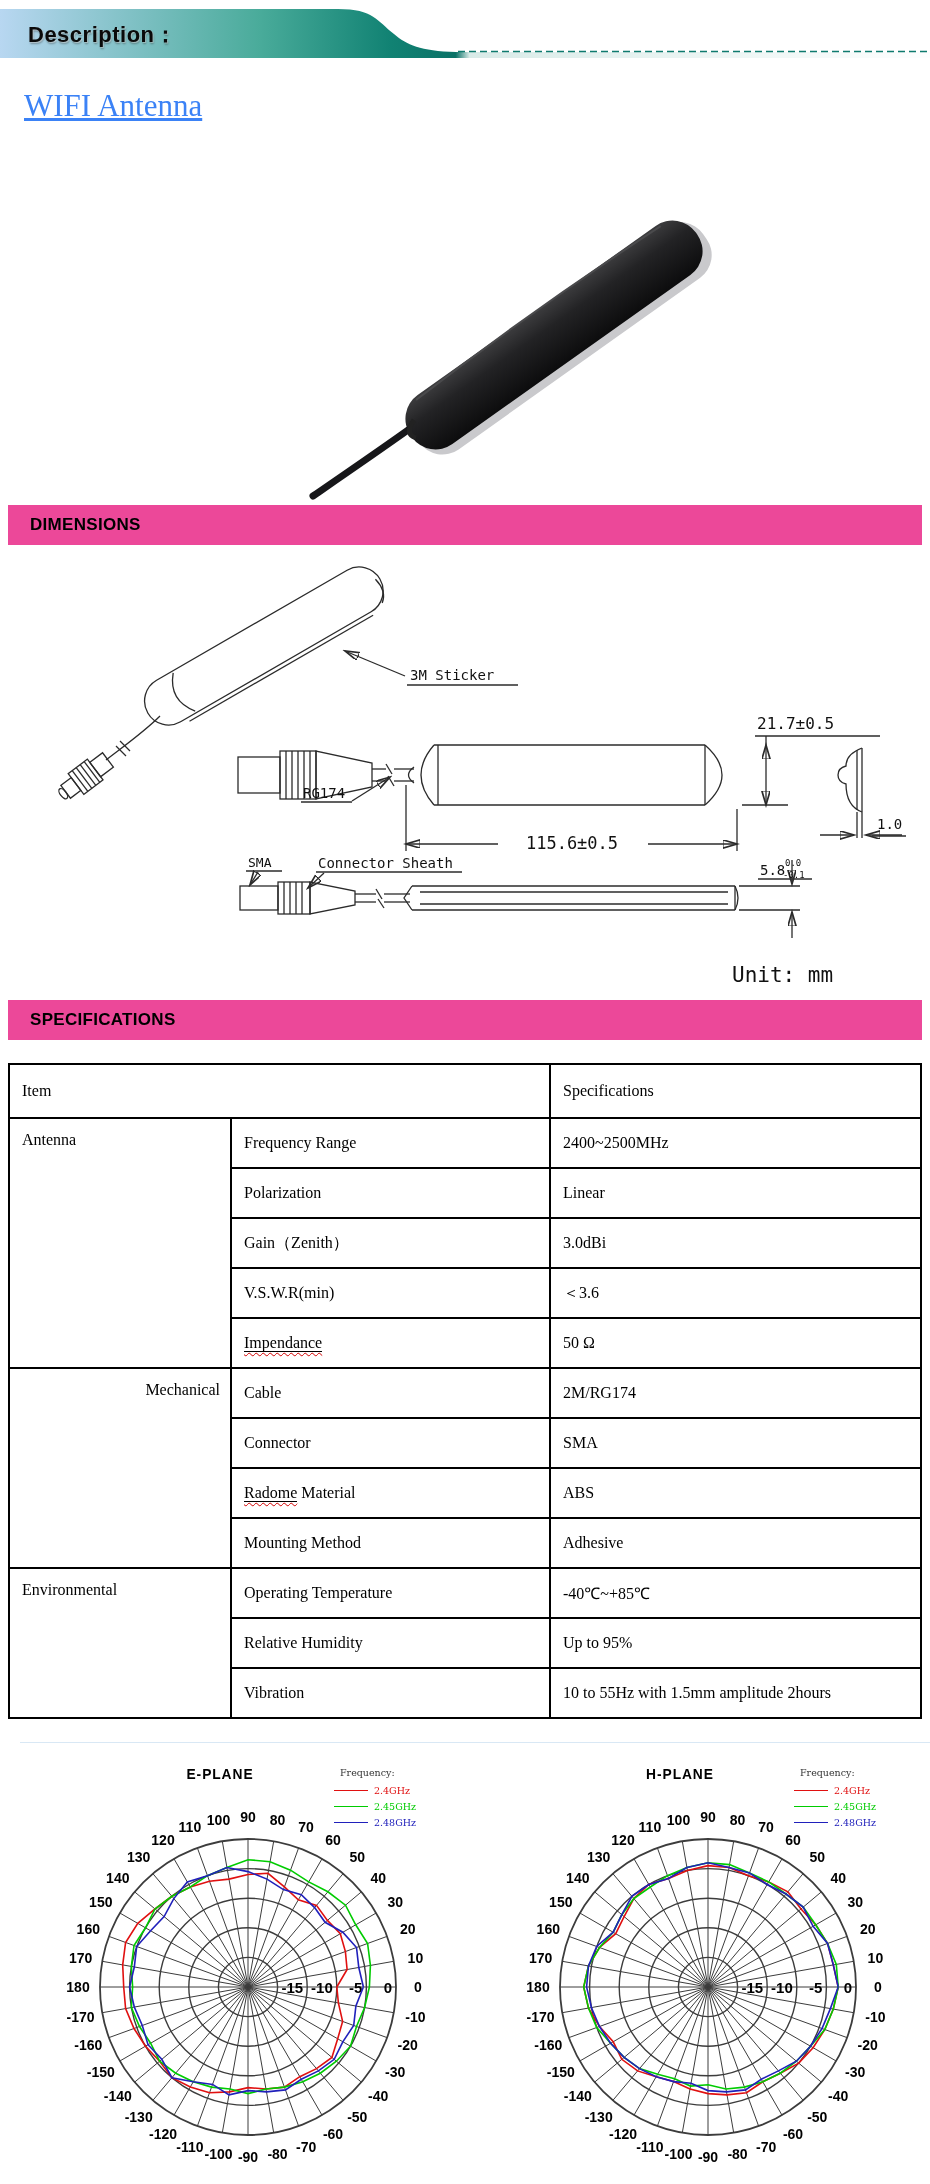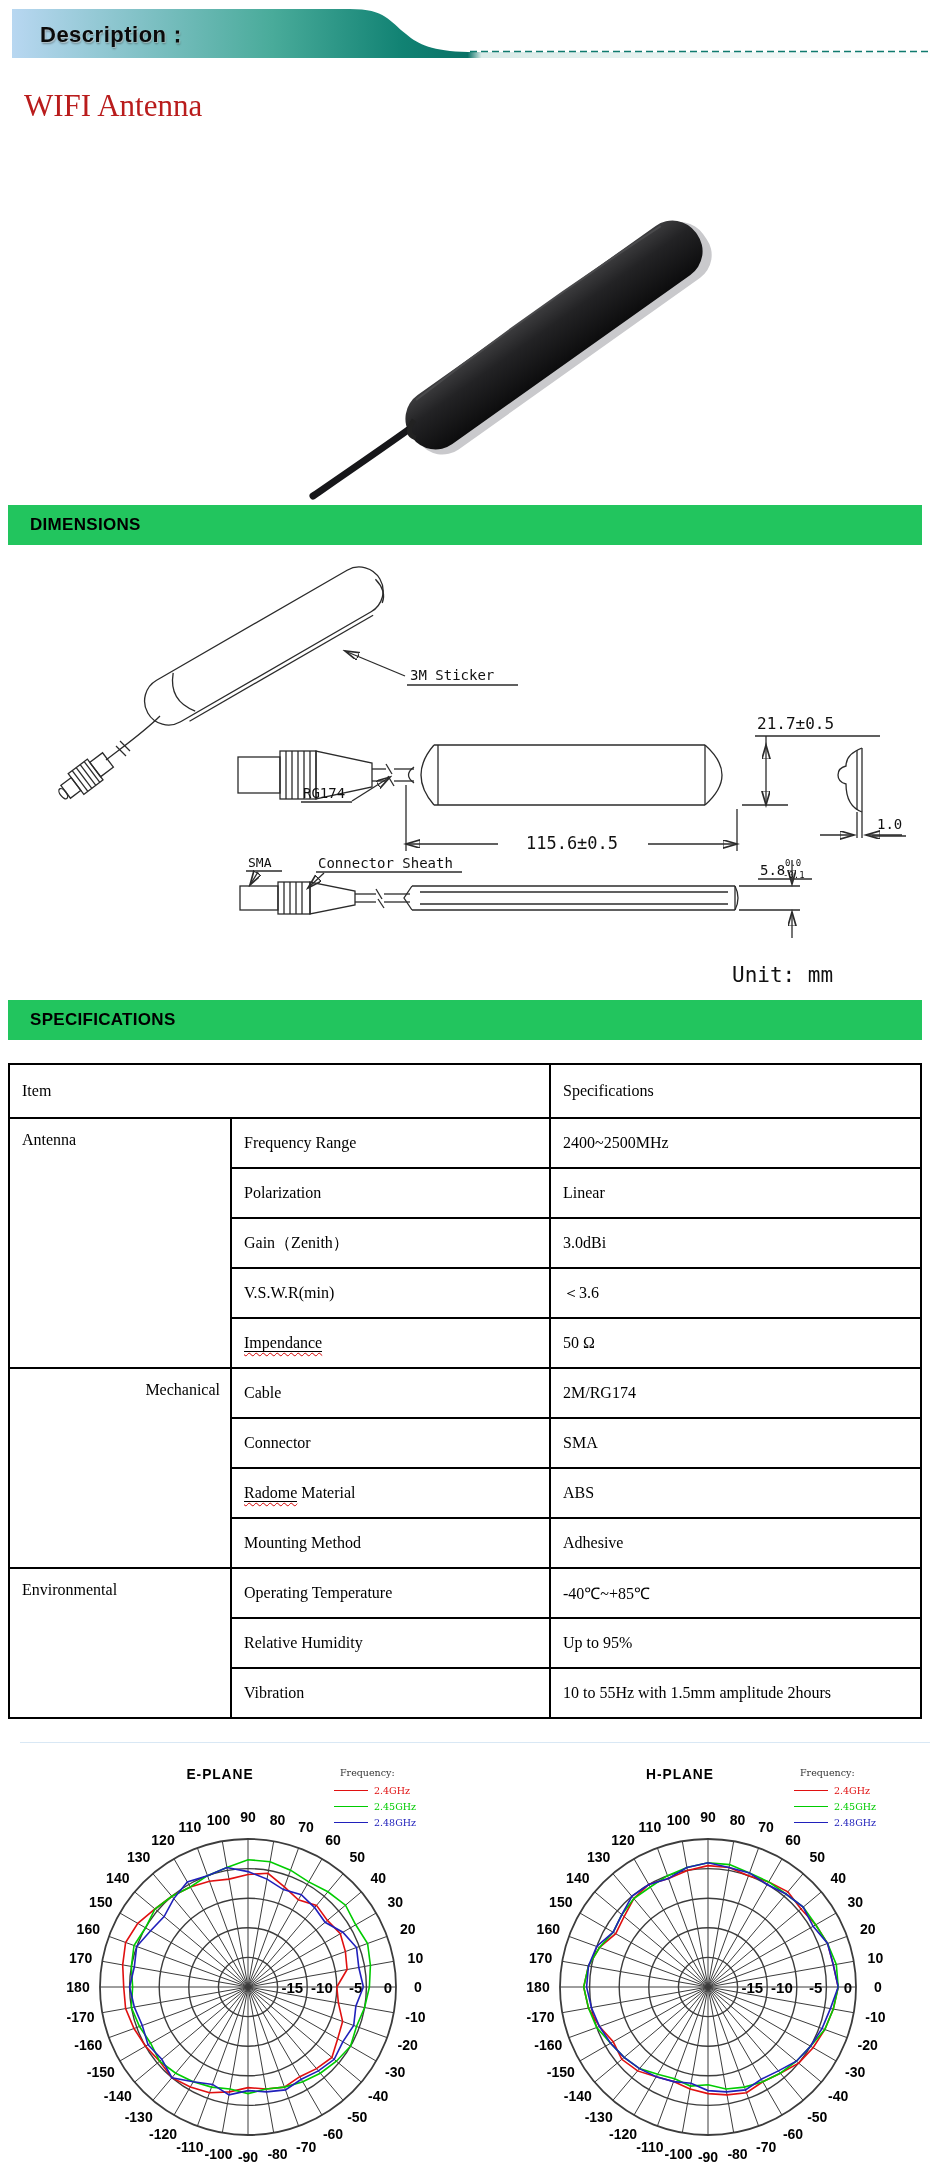--- a/index.html
+++ b/index.html
@@ -1,31 +1,31 @@
 <!DOCTYPE html>
 <html><head>
 <meta charset="utf-8">
 <style>
   html,body{margin:0;padding:0;background:#fff;}
   #page{position:relative;width:930px;height:2184px;background:#fff;overflow:hidden;
         font-family:"Liberation Sans",sans-serif;}
 
   
-  .desc-banner{position:absolute;top:6px;left:0;width:746px;height:60px;margin-left:12px;}
+  .desc-banner{position:absolute;top:6px;left:0;width:746px;height:60px;}
   .desc-banner svg{position:absolute;top:0;left:0;}
   .desc-label{position:absolute;top:14px;left:28px;font-size:22px;font-weight:bold;color:#0a0a0a;
               text-shadow:1px 1px 1px rgba(255,255,255,.45),1px 2px 2px rgba(0,0,0,.35);
               letter-spacing:.5px;}
 
   .main-title{position:absolute;top:88px;left:24px;font-family:"Liberation Serif",serif;
-              font-size:31px;color:#b91c1c;font-weight:normal;}
+              font-size:31px;color:#3b82f6;font-weight:normal;text-decoration:underline;}
 
   .photo{position:absolute;top:148px;left:200px;width:730px;height:357px;}
 
-  .red-banner{position:absolute;left:8px;width:914px;height:40px;background:#22c55e;
+  .red-banner{position:absolute;left:8px;width:914px;height:40px;background:#ec4899;
               color:#000;font-size:17px;font-weight:bold;line-height:40px;padding-left:22px;
               box-sizing:border-box;letter-spacing:.3px;}
   .banner-dim{top:505px;}
   .banner-spec{top:1000px;}
   .banner-rad{top:1688px;}
 
   .drawing{position:absolute;top:548px;left:0;width:930px;height:450px;}
   .drawing line,.drawing path,.drawing rect,.drawing polyline,.drawing polygon,.drawing ellipse,.drawing circle
      {stroke:#2b2b2b;fill:none;stroke-width:1.3;}
   .drawing text{fill:#111;stroke:none;font-family:"DejaVu Sans Mono",monospace;}

